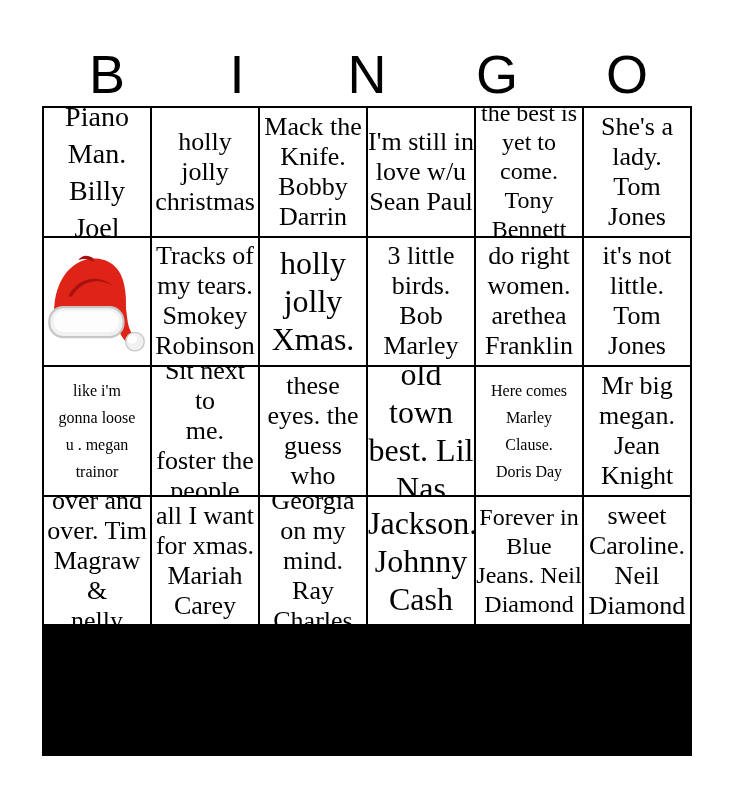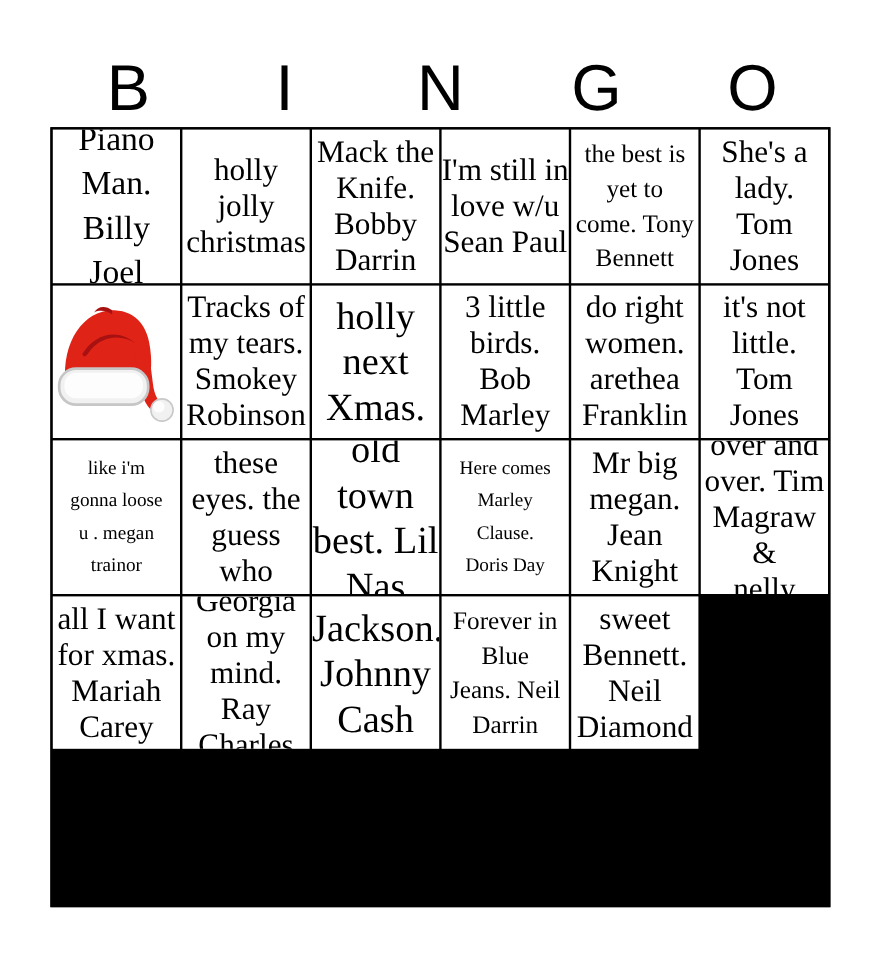--- a/index.html
+++ b/index.html
@@ -18,21 +18,21 @@
     display:grid;grid-template-columns:repeat(6,1fr);grid-template-rows:repeat(5,1fr);
     background:#000;border:2px solid #000;gap:2px;font-family:Liberation Serif, serif;
   }
   .cell{
     background:#fff;display:flex;align-items:center;justify-content:center;
     text-align:center;overflow:hidden;cursor:pointer;
   }
   .cell-text{white-space:pre-line;display:block;width:100%;}
   [data-size="sm"]  {font-size:16px;line-height:27px;}
   [data-size="md"]  {font-size:26px;line-height:30px;}
-  [data-size="md2"] {font-size:21px;line-height:29px;}
+  [data-size="md2"] {font-size:24px;line-height:29px;}
   [data-size="lg"]  {font-size:28px;line-height:37px;}
   [data-size="xl"]  {font-size:32px;line-height:38px;}
   [data-size="xxl"] {font-size:52px;line-height:56px;}
   .hat{width:116px;height:112px;display:block;}
   .hat-red{fill:#e02317;}
   .hat-dark{fill:#a81111;}
   .fur{fill:#f1f1f1;stroke:#c6c6c6;stroke-width:2.5;}
   .fur-hi{fill:#fdfdfd;}
   .pom{fill:#f1f1f1;stroke:#c9c9c9;stroke-width:1.5;}
   .pom-hi{fill:#ffffff;opacity:.85;}
@@ -98,21 +98,21 @@
       </svg>
     </div>
     <div class="cell">
         <span class="cell-text" data-size="md">Tracks of
 my tears.
 Smokey
 Robinson</span>
       </div>
     <div class="cell">
         <span class="cell-text" data-size="xl">holly
-next
+jolly
 Xmas.</span>
       </div>
     <div class="cell">
         <span class="cell-text" data-size="md">3 little
 birds. Bob
 Marley</span>
       </div>
 
     <div class="cell">
         <span class="cell-text" data-size="md">do right
@@ -125,20 +125,26 @@
 little.
 Tom
 Jones</span>
       </div>
     <div class="cell">
         <span class="cell-text" data-size="sm">like i'm
 gonna loose
 u . megan
 trainor</span>
       </div>
+    <div class="cell">
+        <span class="cell-text" data-size="md">Sit next to
+me.
+foster the
+people</span>
+      </div>
 
     <div class="cell">
         <span class="cell-text" data-size="md">these
 eyes. the
 guess
 who</span>
       </div>
     <div class="cell">
         <span class="cell-text" data-size="xl">old town
 best. Lil
@@ -176,23 +182,23 @@
       </div>
     <div class="cell">
         <span class="cell-text" data-size="xl">Jackson.
 Johnny
 Cash</span>
       </div>
     <div class="cell">
         <span class="cell-text" data-size="md2">Forever in
 Blue
 Jeans. Neil
-Darrin</span>
+Diamond</span>
       </div>
     <div class="cell">
         <span class="cell-text" data-size="md">sweet
-Bennett.
+Caroline.
 Neil
 Diamond</span>
       </div>
 
   </div>
 </div>
 
 </body></html>

